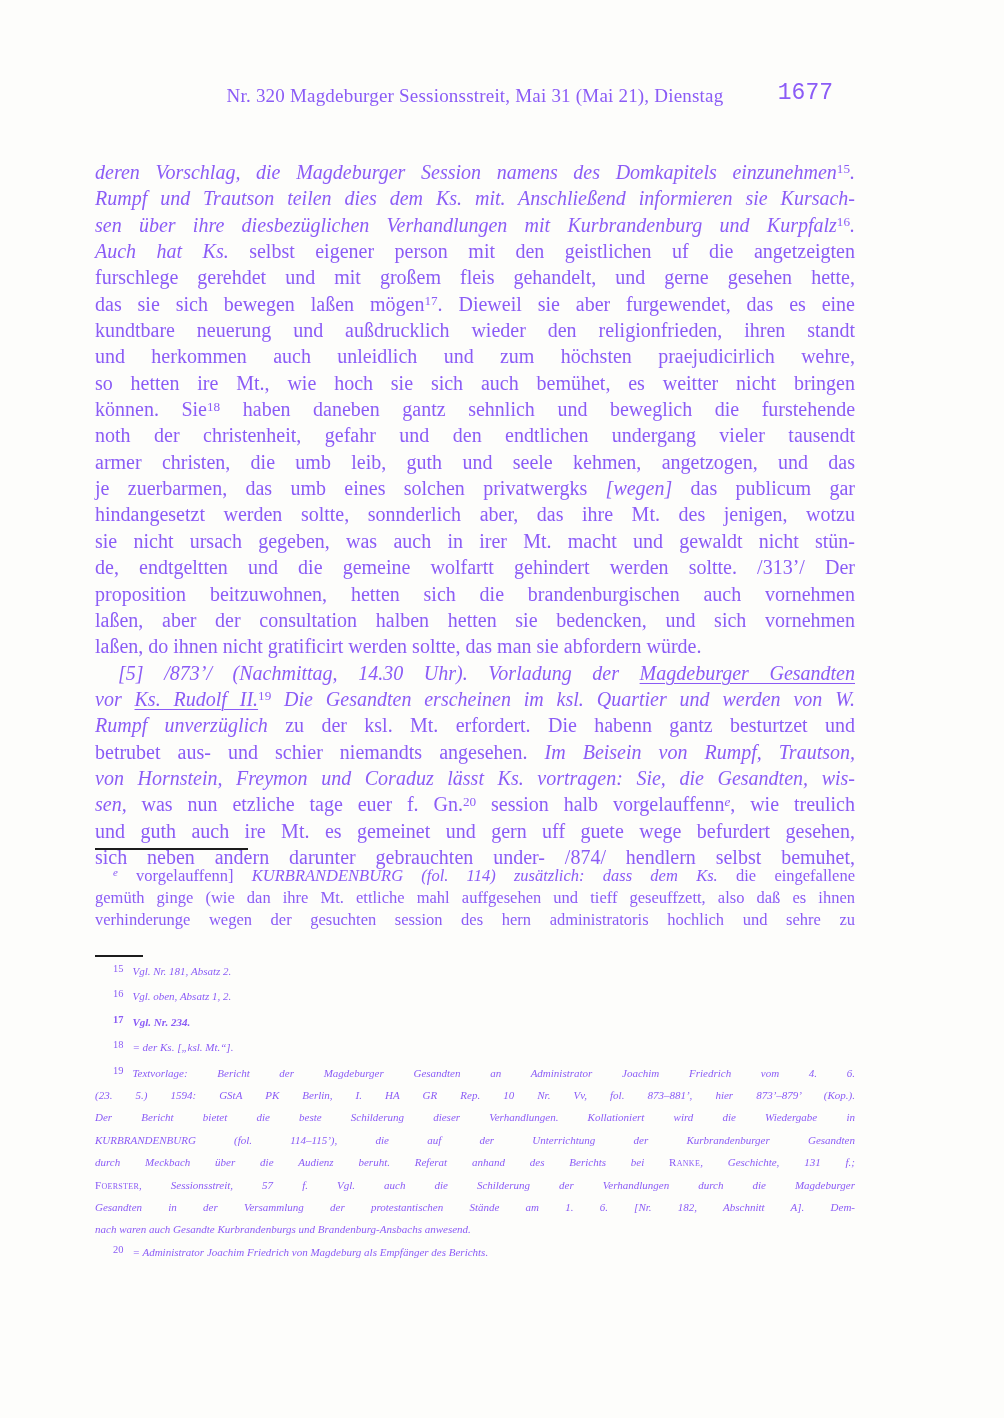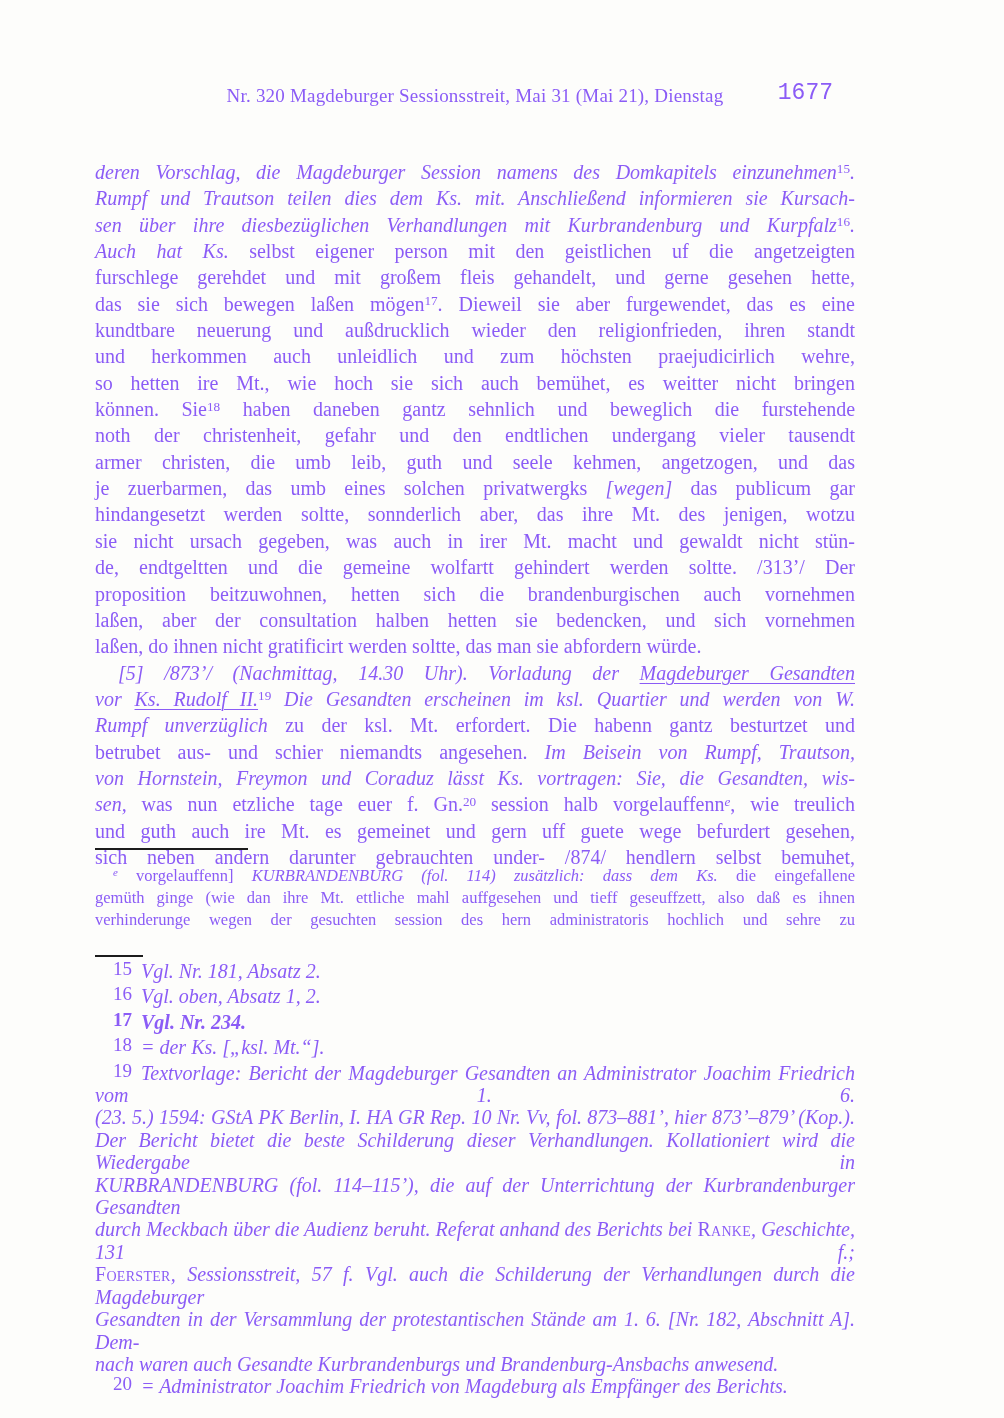--- a/index.html
+++ b/index.html
@@ -10,21 +10,21 @@
     color:#8b5cf6;
     font-family:"Liberation Serif", serif;
     overflow:hidden;
   }
   .header{position:absolute;top:84px;left:95px;width:760px;height:26px;line-height:24px;}
   .header .title{display:block;text-align:center;font-size:19px;letter-spacing:0.2px;}
   .header .pagenum{position:absolute;right:22px;top:-3px;font-size:23px;line-height:24px;font-family:Liberation Mono, monospace;}
 
   .body-block{position:absolute;top:123px;left:95px;width:760px;font-size:20px;line-height:26.35px;margin-top:36px;}
   .apparatus-block{position:absolute;top:851px;left:95px;width:760px;font-size:16.5px;line-height:22.2px;}
-  .footnotes-block{position:absolute;top:960px;left:95px;width:760px;font-size:20px;line-height:22.4px;}
+  .footnotes-block{position:absolute;top:960px;left:95px;width:760px;font-size:11px;line-height:22.4px;}
 
   .tl{text-align:justify;text-align-last:justify;}
   .tl.noj{text-align-last:left;}
 
   .it{font-style:italic;}
   .ul{text-decoration:underline;text-underline-offset:3px;text-decoration-thickness:1px;font-style:italic;}
   .sup{font-size:66%;position:relative;top:-0.42em;line-height:0;}
   .sc{font-variant:small-caps;font-style:normal;letter-spacing:0.3px;}
   .num{font-style:normal;position:relative;top:-3px;font-size:0.95em;padding-right:9px;line-height:0;}
 
@@ -84,21 +84,21 @@
       <div class="tl"><span class="run">verhinderunge wegen der gesuchten session des hern administratoris hochlich und sehre zu</span></div>
     </div>
 
   <div class="rule" id="rule-footnotes"></div>
 
   <div class="footnotes-block">
       <div class="tl noj" style="text-indent: 18px;"><span class="run num">15</span><span class="run it">Vgl. Nr. 181, Absatz 2.</span></div>
       <div class="tl noj" style="text-indent: 18px; margin-top: 3px;"><span class="run num">16</span><span class="run it">Vgl. oben, Absatz 1, 2.</span></div>
       <div class="tl noj" style="text-indent: 18px; margin-top: 3px; font-weight: bold;"><span class="run num">17</span><span class="run it">Vgl. Nr. 234.</span></div>
       <div class="tl noj" style="text-indent: 18px; margin-top: 3px;"><span class="run num">18</span><span class="run it">= der Ks. [„ksl. Mt.“].</span></div>
-      <div class="tl" style="text-indent: 18px; margin-top: 3px;"><span class="run num">19</span><span class="run it">Textvorlage: Bericht der Magdeburger Gesandten an Administrator Joachim Friedrich vom 1. 6.</span></div>
+      <div class="tl" style="text-indent: 18px; margin-top: 3px;"><span class="run num">19</span><span class="run it">Textvorlage: Bericht der Magdeburger Gesandten an Administrator Joachim Friedrich vom 4. 6.</span></div>
       <div class="tl"><span class="run it">(23. 5.) 1594: GStA PK Berlin, I. HA GR Rep. 10 Nr. Vv, fol. 873–881’, hier 873’–879’ (Kop.).</span></div>
       <div class="tl"><span class="run it">Der Bericht bietet die beste Schilderung dieser Verhandlungen. Kollationiert wird die Wiedergabe in</span></div>
       <div class="tl"><span class="run it">KURBRANDENBURG (fol. 114–115’), die auf der Unterrichtung der Kurbrandenburger Gesandten</span></div>
       <div class="tl"><span class="run it">durch Meckbach über die Audienz beruht. Referat anhand des Berichts bei </span><span class="run sc">Ranke</span><span class="run it">, Geschichte, 131 f.;</span></div>
       <div class="tl"><span class="run sc">Foerster</span><span class="run it">, Sessionsstreit, 57 f. Vgl. auch die Schilderung der Verhandlungen durch die Magdeburger</span></div>
       <div class="tl"><span class="run it">Gesandten in der Versammlung der protestantischen Stände am 1. 6. [Nr. 182, Abschnitt A]. Dem-</span></div>
       <div class="tl noj"><span class="run it">nach waren auch Gesandte Kurbrandenburgs und Brandenburg-Ansbachs anwesend.</span></div>
       <div class="tl noj" style="text-indent: 18px;"><span class="run num">20</span><span class="run it">= Administrator Joachim Friedrich von Magdeburg als Empfänger des Berichts.</span></div>
     </div>
 

